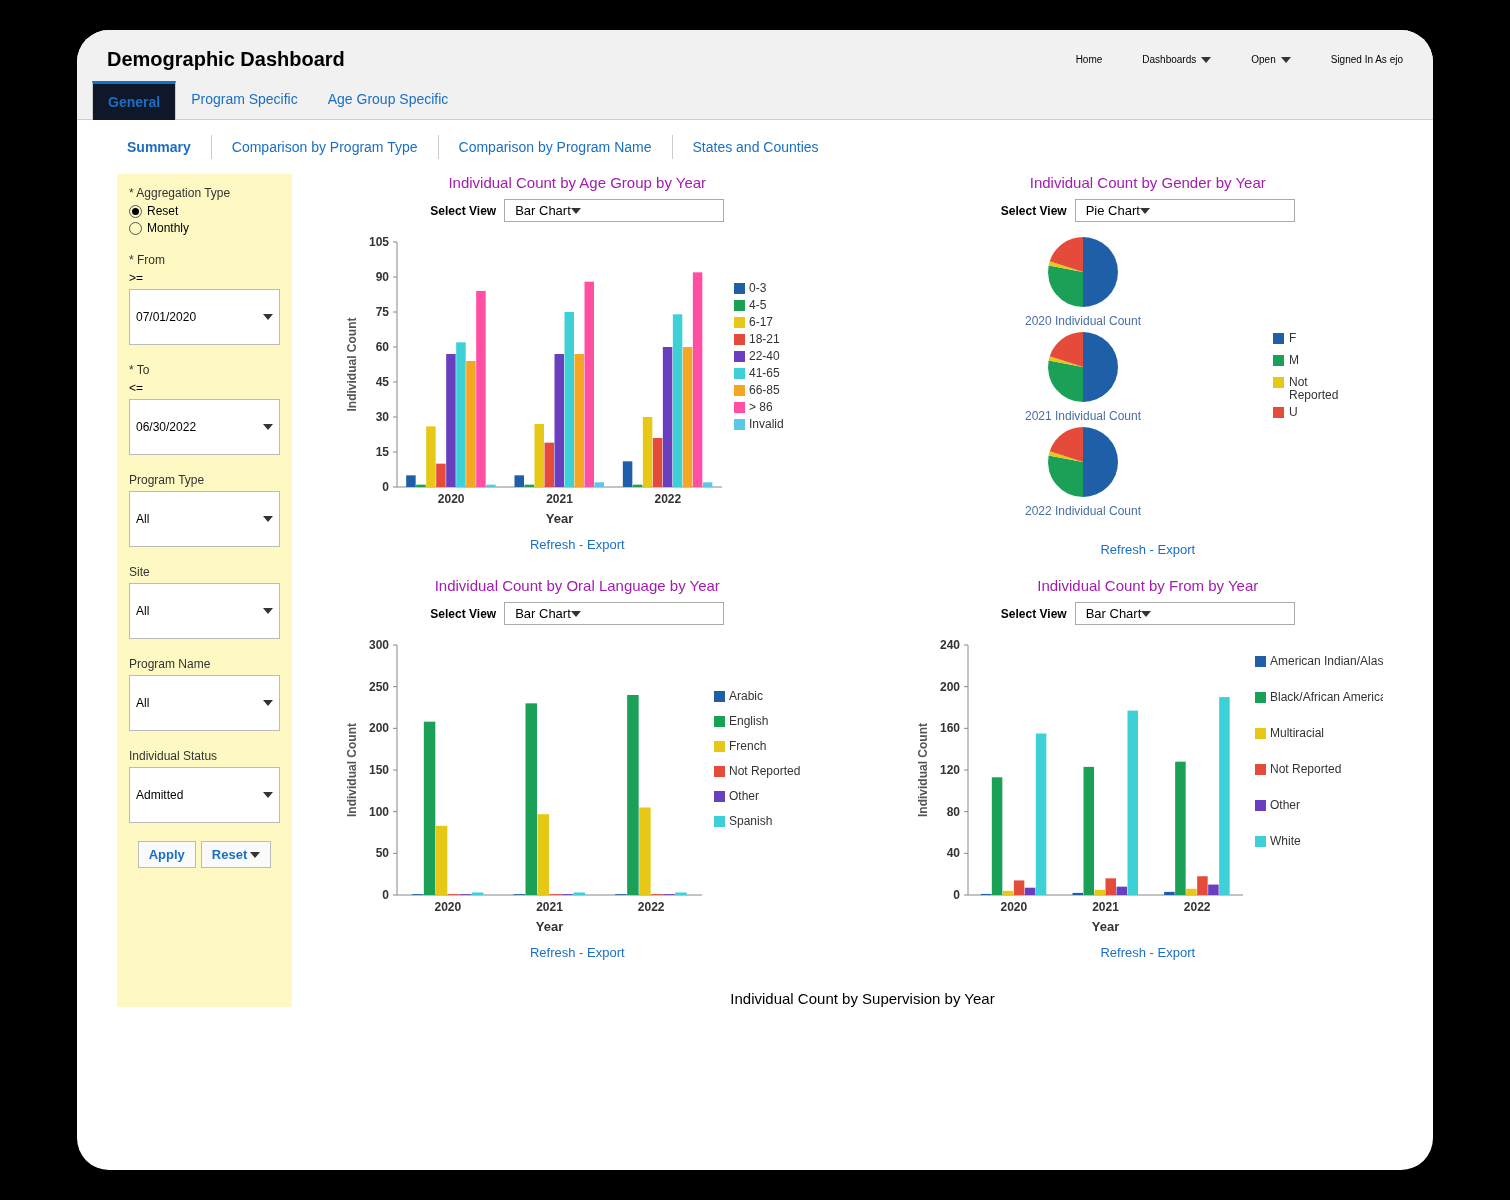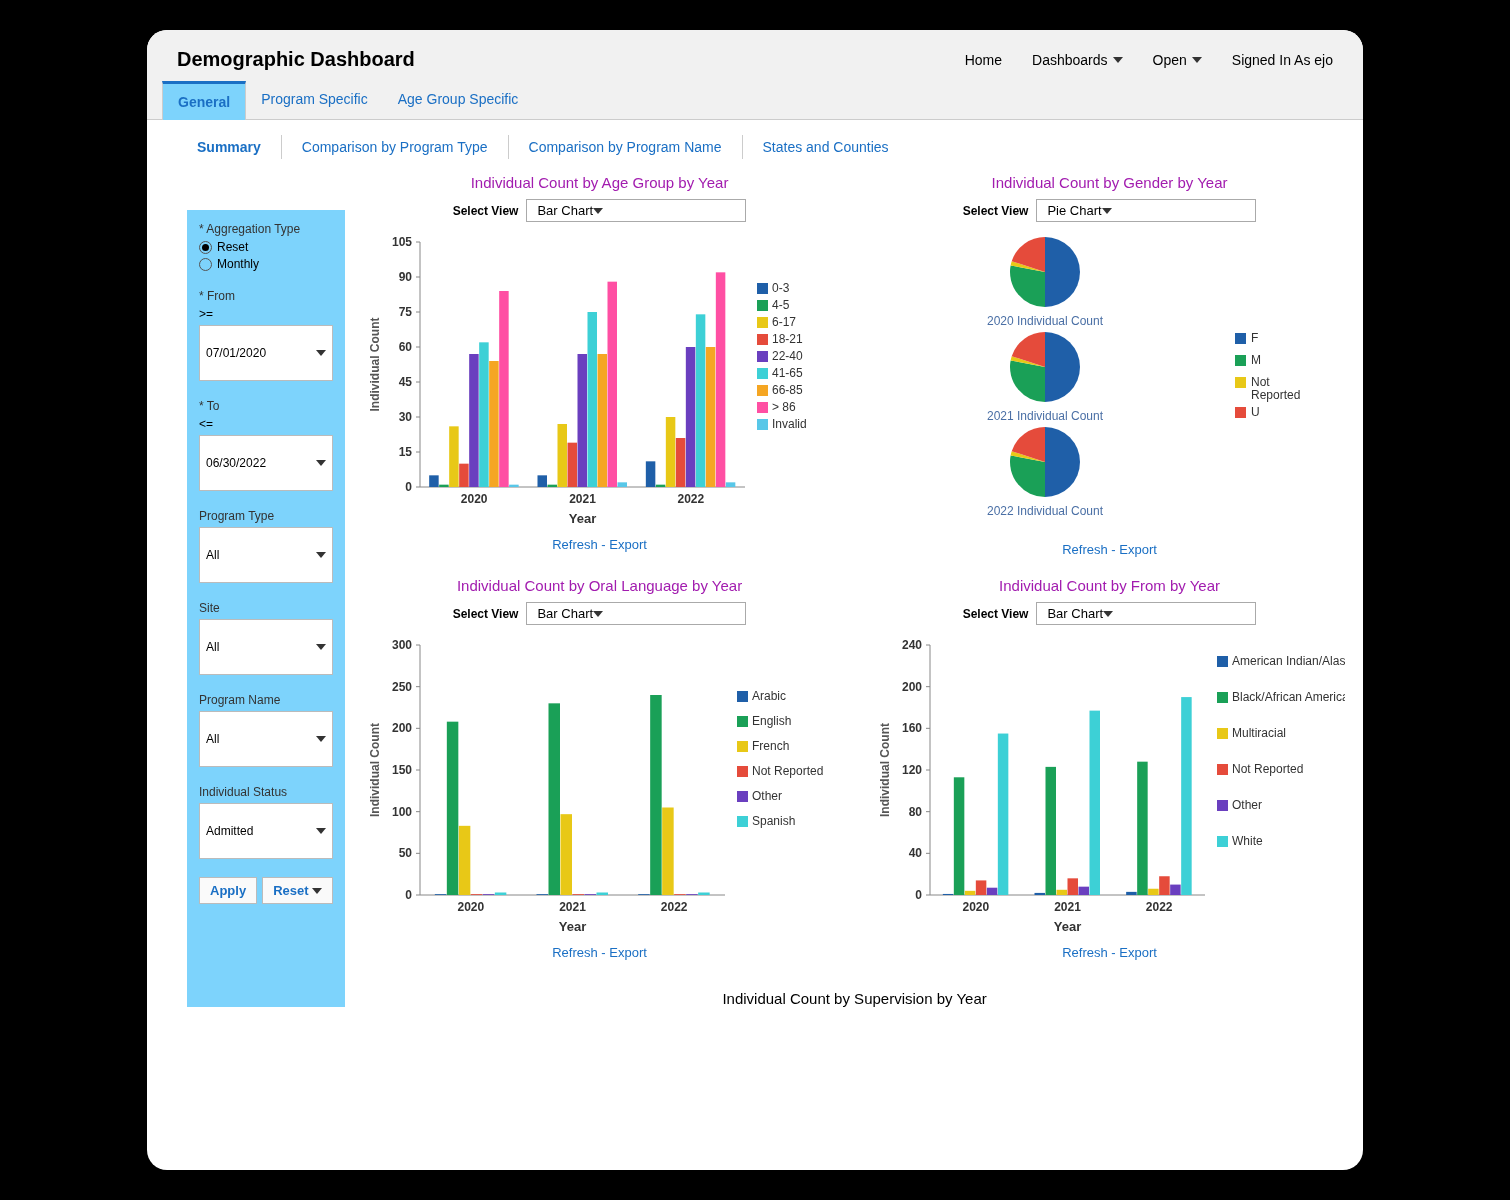--- a/index.html
+++ b/index.html
@@ -1,31 +1,31 @@
 <!DOCTYPE html>
 <html><head>
 <meta charset="utf-8">
 <style>
 * { box-sizing: border-box; margin: 0; padding: 0; }
 body { font-family: Arial, Helvetica, sans-serif; font-size: 13px; background: #000; }
-.page-wrap { background: #fff; margin: 30px auto; width: 1216px; border-radius: 20px; overflow: hidden; min-height: 1140px; }
+.page-wrap { background: #fff; margin: 30px auto; width: 1356px; border-radius: 32px; overflow: hidden; min-height: 1140px; }
 .header { display: flex; justify-content: space-between; align-items: center; padding: 18px 30px 10px 30px; background: #f1f1f1; }
 .header h1 { font-size: 20px; font-weight: bold; }
-.header-nav { display: flex; gap: 30px; font-size: 14px; }
+.header-nav { display: flex; gap: 40px; font-size: 10px; }
 .header-nav .nav-item { display: flex; align-items: center; gap: 5px; cursor: pointer; }
 .caret-down { width: 0; height: 0; border-left: 5px solid transparent; border-right: 5px solid transparent; border-top: 6px solid #333; display: inline-block; }
 .primary-tabs { display: flex; background: #f1f1f1; border-bottom: 1px solid #ccc; padding-left: 15px; }
 .primary-tabs .ptab { padding: 10px 15px; color: #1a6fc4; cursor: pointer; font-size: 14px; }
-.primary-tabs .ptab.active { color: #1a6fc4; font-weight: bold; border-top: 3px solid #1a6fc4; background: #7dd3fc; border-left: 1px solid #ccc; border-right: 1px solid #ccc; margin-bottom: -1px; }
+.primary-tabs .ptab.active { color: #1a6fc4; font-weight: bold; border-top: 3px solid #1a6fc4; background: #0f172a; border-left: 1px solid #ccc; border-right: 1px solid #ccc; margin-bottom: -1px; }
 .sub-tabs { display: flex; padding: 15px 30px; gap: 0; }
 .sub-tabs .stab { padding: 4px 20px; color: #1a6fc4; cursor: pointer; border-right: 1px solid #ccc; font-size: 14px; }
 .sub-tabs .stab:last-child { border-right: none; }
 .sub-tabs .stab.active { font-weight: bold; }
 .main-area { display: flex; padding: 0 20px 20px 40px; }
-.sidebar { width: 175px; background: #7dd3fc; padding: 12px; font-size: 12px; margin-top: 36px; }
+.sidebar { width: 175px; background: #fef9c3; padding: 12px; font-size: 12px; }
 .sidebar .fgroup { margin-bottom: 18px; }
 .sidebar label { display: block; margin-bottom: 4px; color: #333; font-weight: normal; }
 .sidebar .radio-row { display: flex; align-items: center; gap: 5px; margin: 3px 0; }
 .sidebar .radio-circle { width: 13px; height: 13px; border: 1px solid #555; border-radius: 50%; display: inline-flex; align-items: center; justify-content: center; }
 .sidebar .radio-circle.selected::after { content: ''; width: 7px; height: 7px; background: #000; border-radius: 50%; }
 .sidebar .selectbox { width: 100%; border: 1px solid #bbb; background: #fff; padding: 20px 6px; display: flex; justify-content: space-between; align-items: center; font-size: 12px; }
 .sidebar .btnrow { display: flex; gap: 5px; justify-content: center; margin-top: 10px; }
 .sidebar .btn { border: 1px solid #bbb; background: #fafafa; padding: 5px 10px; font-size: 13px; cursor: pointer; color: #1a6fc4; font-weight: bold; }
 .sidebar .btn.reset { display: flex; align-items: center; gap: 3px; }
 .charts-area { flex: 1; display: grid; grid-template-columns: 1fr 1fr; gap: 20px 40px; padding-left: 20px; }

